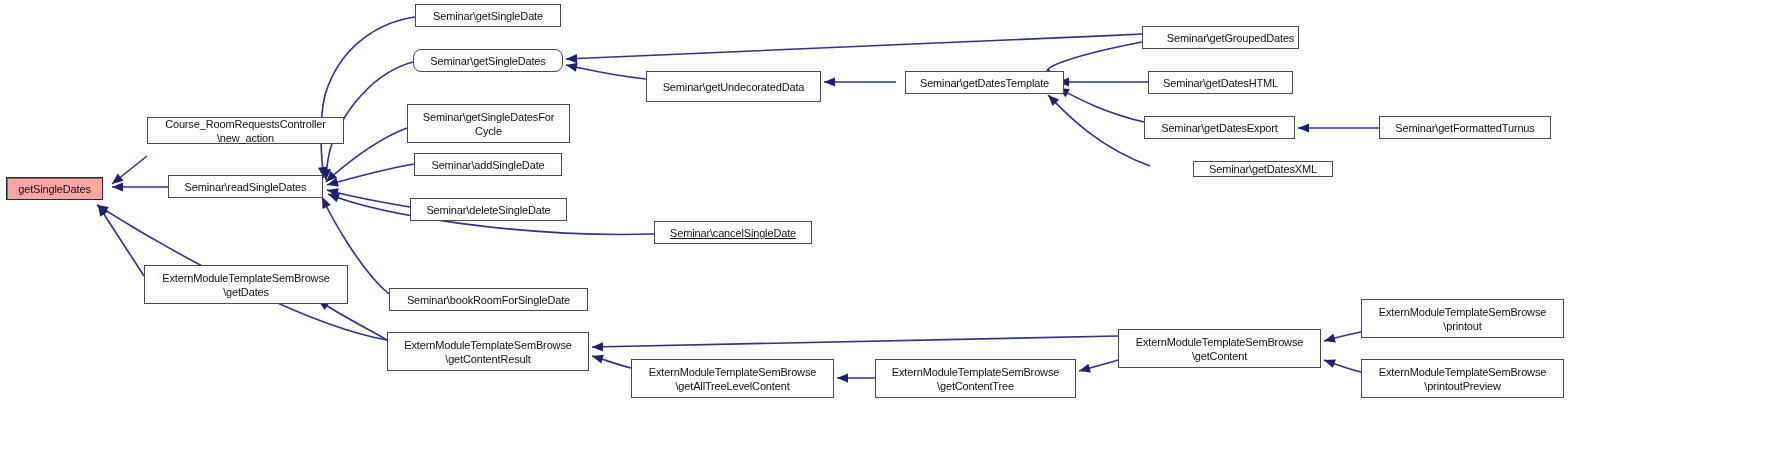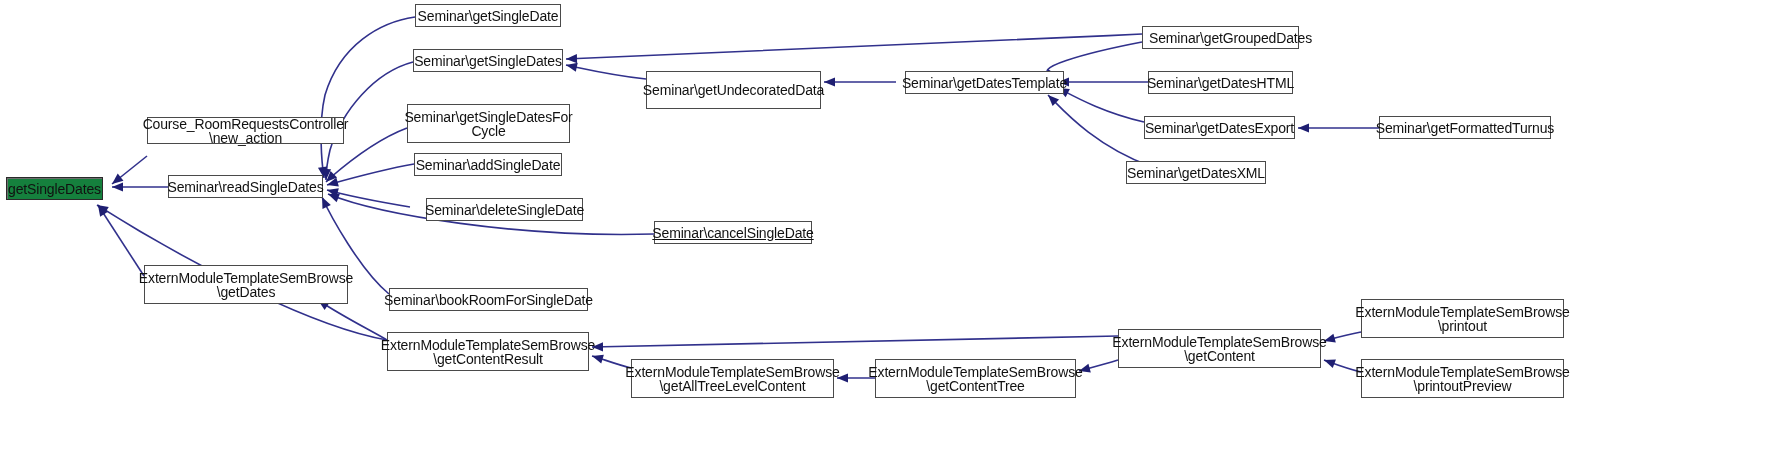--- a/index.html
+++ b/index.html
@@ -34,28 +34,28 @@
   .node-box {
     position: absolute;
     box-sizing: border-box;
     border: 1px solid #3a3a3a;
     background: #ffffff;
     color: #111111;
     display: flex;
     align-items: center;
     justify-content: center;
     text-align: center;
-    font-size: 14px;
+    font-size: 11px;
     line-height: 14px;
     letter-spacing: -0.15px;
     white-space: pre-line;
     cursor: default;
   }
   .node-box.root {
-    background: #15803d;
+    background: #fca5a5;
     border: 1px solid #2a2a2a;
     box-shadow: 1px 1px 0 #6e6e6e inset;
   }
   .node-box.thick {
     border-width: 1.5px;
     border-color: #4a4a4a;
   }
   .node-label {
     display: block;
     padding: 0 4px;
@@ -124,39 +124,39 @@
       </g>
   </svg>
   <div id="nodes-layer">
       <div class="node-box root" style="left: 6px; top: 177px; width: 97px; height: 23px;"><span class="node-label">getSingleDates</span></div>
       <div class="node-box thick" style="left: 147px; top: 117px; width: 197px; height: 27px;"><span class="node-label">Course_RoomRequestsController
 \new_action</span></div>
       <div class="node-box thick" style="left: 168px; top: 175px; width: 155px; height: 23px;"><span class="node-label">Seminar\readSingleDates</span></div>
       <div class="node-box thick" style="left: 144px; top: 265px; width: 204px; height: 39px;"><span class="node-label">ExternModuleTemplateSemBrowse
 \getDates</span></div>
       <div class="node-box thick" style="left: 415px; top: 4px; width: 146px; height: 23px;"><span class="node-label">Seminar\getSingleDate</span></div>
-      <div class="node-box thick" style="left: 413px; top: 49px; width: 150px; height: 23px;"><span class="node-label">Seminar\getSingleDates</span></div>
+      <div class="node-box thick" style="left: 413px; top: 49px; width: 150px; height: 23px; border-radius: 8px;"><span class="node-label">Seminar\getSingleDates</span></div>
       <div class="node-box thick" style="left: 407px; top: 104px; width: 163px; height: 39px;"><span class="node-label">Seminar\getSingleDatesFor
 Cycle</span></div>
       <div class="node-box thick" style="left: 414px; top: 153px; width: 148px; height: 23px; text-align: center;"><span class="node-label">Seminar\addSingleDate</span></div>
-      <div class="node-box thick" style="left: 410px; top: 198px; width: 157px; height: 23px; margin-left: 16px;"><span class="node-label">Seminar\deleteSingleDate</span></div>
+      <div class="node-box thick" style="left: 410px; top: 198px; width: 157px; height: 23px;"><span class="node-label">Seminar\deleteSingleDate</span></div>
       <div class="node-box thick" style="left: 389px; top: 288px; width: 199px; height: 23px;"><span class="node-label">Seminar\bookRoomForSingleDate</span></div>
       <div class="node-box thick" style="left: 387px; top: 332px; width: 202px; height: 39px;"><span class="node-label">ExternModuleTemplateSemBrowse
 \getContentResult</span></div>
-      <div class="node-box thick" style="left: 646px; top: 71px; width: 175px; height: 38px;"><span class="node-label">Seminar\getUndecoratedData</span></div>
+      <div class="node-box thick" style="left: 646px; top: 71px; width: 175px; height: 31px;"><span class="node-label">Seminar\getUndecoratedData</span></div>
       <div class="node-box thick" style="left: 654px; top: 221px; width: 158px; height: 23px; text-decoration: underline;"><span class="node-label">Seminar\cancelSingleDate</span></div>
       <div class="node-box thick" style="left: 631px; top: 359px; width: 203px; height: 39px;"><span class="node-label">ExternModuleTemplateSemBrowse
 \getAllTreeLevelContent</span></div>
       <div class="node-box thick" style="left: 896px; top: 71px; width: 159px; height: 23px; margin-left: 9px;"><span class="node-label">Seminar\getDatesTemplate</span></div>
       <div class="node-box thick" style="left: 875px; top: 359px; width: 201px; height: 39px;"><span class="node-label">ExternModuleTemplateSemBrowse
 \getContentTree</span></div>
       <div class="node-box thick" style="left: 1142px; top: 26px; width: 157px; height: 23px; padding-left: 20px;"><span class="node-label">Seminar\getGroupedDates</span></div>
       <div class="node-box thick" style="left: 1148px; top: 71px; width: 145px; height: 23px;"><span class="node-label">Seminar\getDatesHTML</span></div>
       <div class="node-box thick" style="left: 1144px; top: 116px; width: 151px; height: 23px;"><span class="node-label">Seminar\getDatesExport</span></div>
-      <div class="node-box thick" style="left: 1126px; top: 161px; width: 140px; height: 23px;"><span class="node-label">Seminar\getDatesXML</span></div>
+      <div class="node-box thick" style="left: 1193px; top: 161px; width: 140px; height: 16px;"><span class="node-label">Seminar\getDatesXML</span></div>
       <div class="node-box thick" style="left: 1118px; top: 329px; width: 203px; height: 39px;"><span class="node-label">ExternModuleTemplateSemBrowse
 \getContent</span></div>
       <div class="node-box thick" style="left: 1379px; top: 116px; width: 172px; height: 23px;"><span class="node-label">Seminar\getFormattedTurnus</span></div>
       <div class="node-box thick" style="left: 1361px; top: 299px; width: 203px; height: 39px;"><span class="node-label">ExternModuleTemplateSemBrowse
 \printout</span></div>
       <div class="node-box thick" style="left: 1361px; top: 359px; width: 203px; height: 39px;"><span class="node-label">ExternModuleTemplateSemBrowse
 \printoutPreview</span></div>
     </div>
 </div>
 

